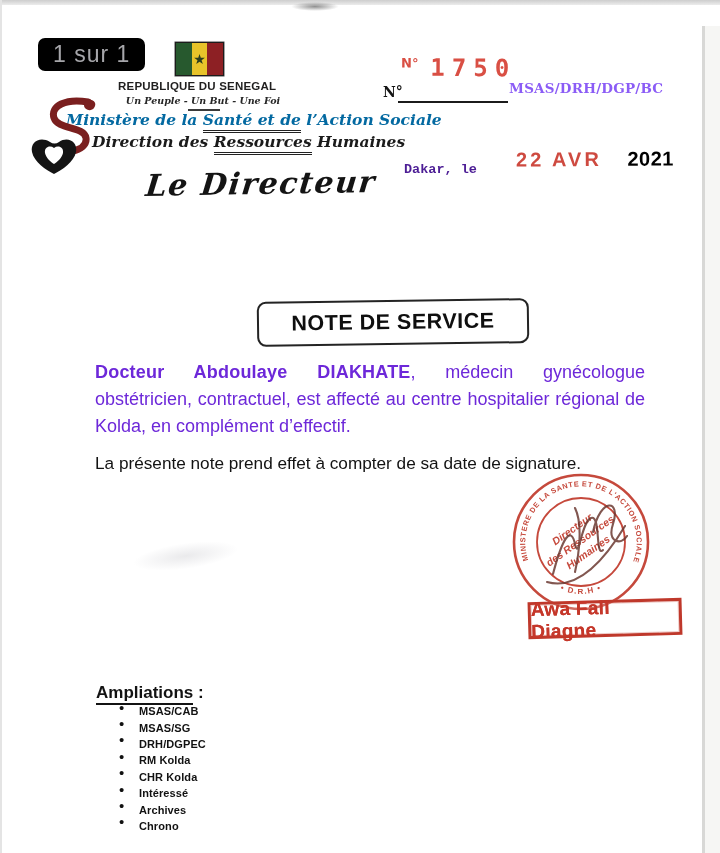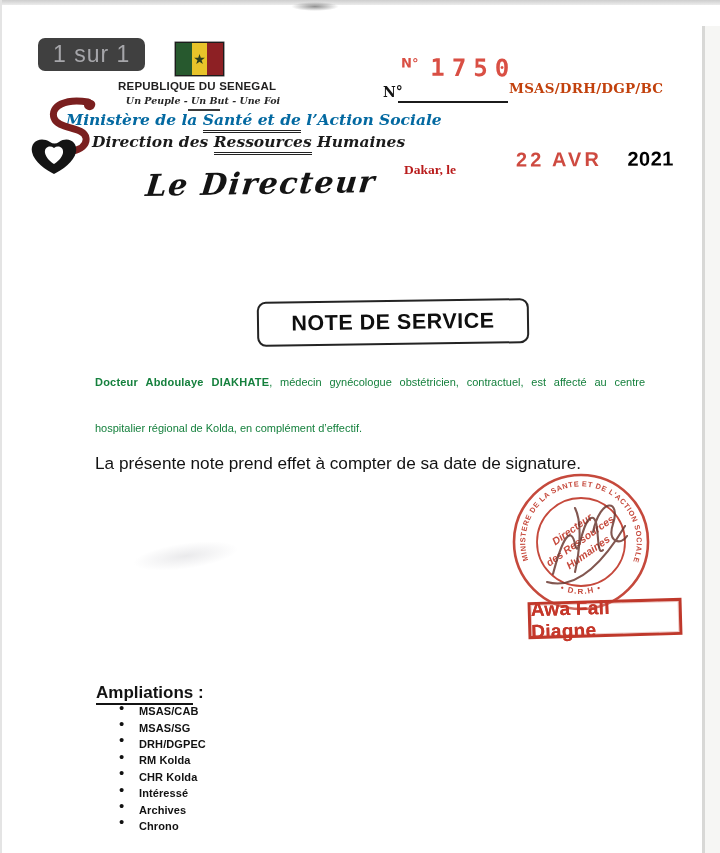--- a/index.html
+++ b/index.html
@@ -13,21 +13,21 @@
   .edge-top{top:0;left:0;right:0;height:5px;background:linear-gradient(#cdcdcd,#ececec);}
   .edge-left{top:0;left:0;bottom:0;width:2px;background:#e4e4e4;}
   .edge-right-line{top:26px;bottom:0;left:702px;width:3px;background:#d8d8d6;}
   .edge-right-area{top:26px;bottom:0;left:705px;right:0;background:#f6f6f4;}
   .smudge-top{left:291px;top:2px;width:48px;height:9px;border-radius:50%;
     background:radial-gradient(ellipse at center, rgba(70,70,70,.6), rgba(70,70,70,0) 70%);}
   .smudge-mid{left:128px;top:542px;width:115px;height:28px;transform:rotate(-8deg);
     background:radial-gradient(ellipse at center, rgba(90,90,105,.13), rgba(90,90,105,0) 65%);}
 
   
-  .page-badge{left:38px;top:38px;padding:3px 15px;background:#404040;border-radius:7px;
+  .page-badge{left:38px;top:38px;padding:3px 15px;background:#000000;border-radius:7px;
     color:#a6a6aa;font-size:23px;letter-spacing:1px;}
 
   
   .flag{left:175px;top:42px;width:47px;height:32px;display:flex;border:1px solid #1c1c1c;box-shadow:0 0 0 .5px #444;}
   .flag .stripe{flex:1;}
   .flag .green{background:#27592e;}
   .flag .yellow{background:#e8c32a;display:flex;align-items:center;justify-content:center;}
   .flag .red{background:#8d2024;}
   .flag .star{color:#2c3e1f;font-size:14px;line-height:1;}
 
@@ -43,38 +43,38 @@
     font-size:15.5px;color:#1b1b1b;white-space:nowrap;}
   .dbl-u{border-bottom:3px double #222;padding-bottom:1px;}
 
   .directeur{left:146px;top:166px;font-family:"DejaVu Serif", serif;font-style:italic;font-weight:bold;
     font-size:30px;letter-spacing:1.5px;color:#141414;transform:skewX(-7deg) rotate(-1deg);}
 
   
   .no-label{left:383px;top:84px;font-family:"DejaVu Serif", serif;font-weight:bold;font-size:14px;color:#141414;}
   .no-line{left:398px;top:101px;width:110px;height:2px;background:#1b1b1b;}
   .no-suffix{left:509px;top:80px;font-family:"DejaVu Serif", serif;font-weight:bold;font-size:13.5px;
-    letter-spacing:.2px;color:#c2410c;}
+    letter-spacing:.2px;color:#8b5cf6;}
   .red-no{left:401px;top:54px;color:#d7463a;display:flex;align-items:flex-start;opacity:.95;transform:rotate(.4deg);}
   .red-no .pfx{font-size:13px;font-weight:bold;margin-top:2px;font-family:"DejaVu Sans", sans-serif;}
   .red-no .digits{font-family:"DejaVu Sans Mono", monospace;font-weight:bold;font-size:24px;
     letter-spacing:7px;margin-left:12px;}
 
-  .dakar{left:404px;top:162px;font-family:Liberation Serif, serif;font-weight:bold;font-size:13.5px;color:#b91c1c;}
+  .dakar{left:404px;top:162px;font-family:Liberation Mono, monospace;font-weight:bold;font-size:13.5px;color:#4c1d95;}
   .date-stamp{left:516px;top:148px;color:#c9372c;font-weight:bold;font-size:20px;white-space:nowrap;transform:rotate(-.4deg);}
   .date-stamp .dm{letter-spacing:3px;opacity:.9;}
   .date-stamp .yr{margin-left:20px;letter-spacing:.5px;color:#000000;}
 
   
   .note-box{left:257px;top:300px;width:268px;height:41px;border:2.5px solid #242424;border-radius:9px;
     display:flex;align-items:center;justify-content:center;transform:rotate(-.8deg);background:#fff;}
   .note-box span{font-weight:bold;font-size:21.5px;letter-spacing:.5px;color:#0f0f0f;}
 
   
-  .para1{left:95px;top:359px;width:550px;font-size:11px;line-height:46px;text-align:justify;color:#15803d;}
+  .para1{left:95px;top:359px;width:550px;font-size:18px;line-height:27px;text-align:justify;color:#6d28d9;}
   .para1 b{letter-spacing:.2px;}
   .para2{left:95px;top:453px;width:560px;font-size:17.2px;color:#131313;}
 
   
   .stamp-svg{left:505px;top:466px;}
   .name-plate{left:528px;top:600px;width:148px;height:31px;border:3px solid #bf382b;
     display:flex;align-items:center;justify-content:center;transform:rotate(-1.6deg);
     box-shadow:inset 0 0 0 1px rgba(191,56,43,.25);background:rgba(255,255,255,.2);}
   .name-plate span{color:#c5372a;font-weight:bold;font-size:19px;letter-spacing:.3px;
     text-shadow:0 0 .6px #c5372a;}

